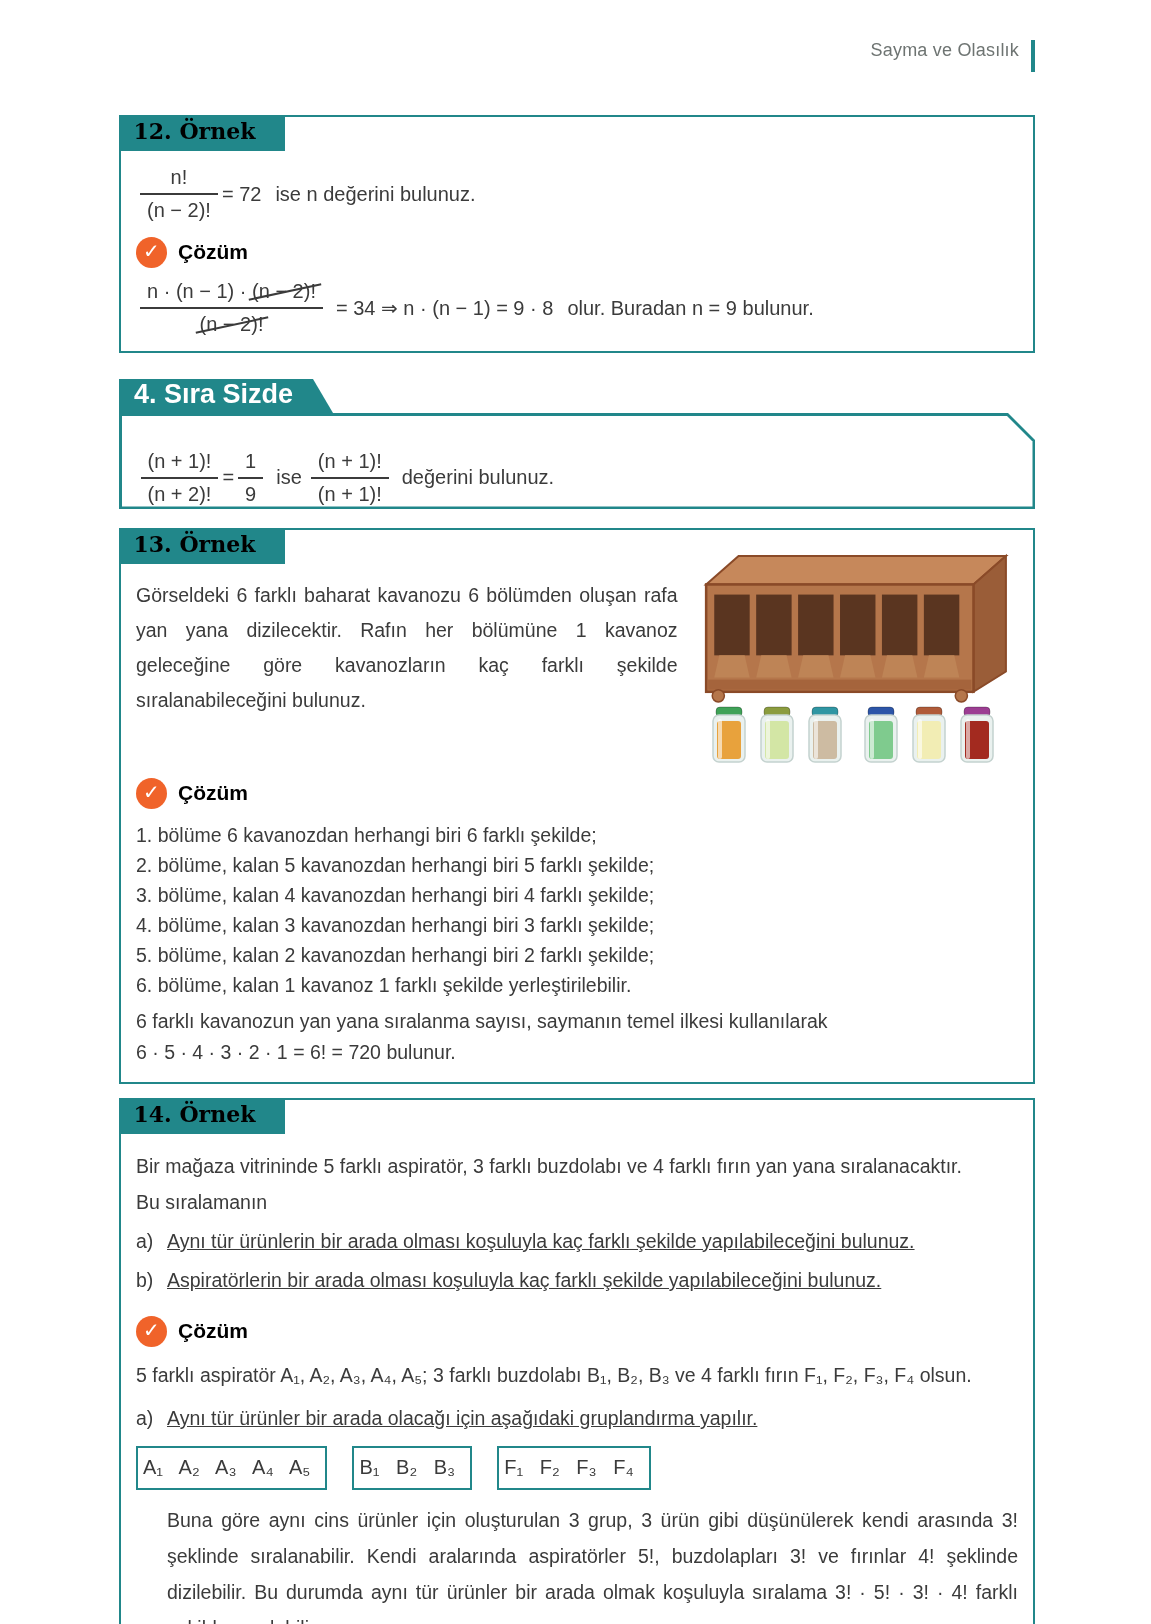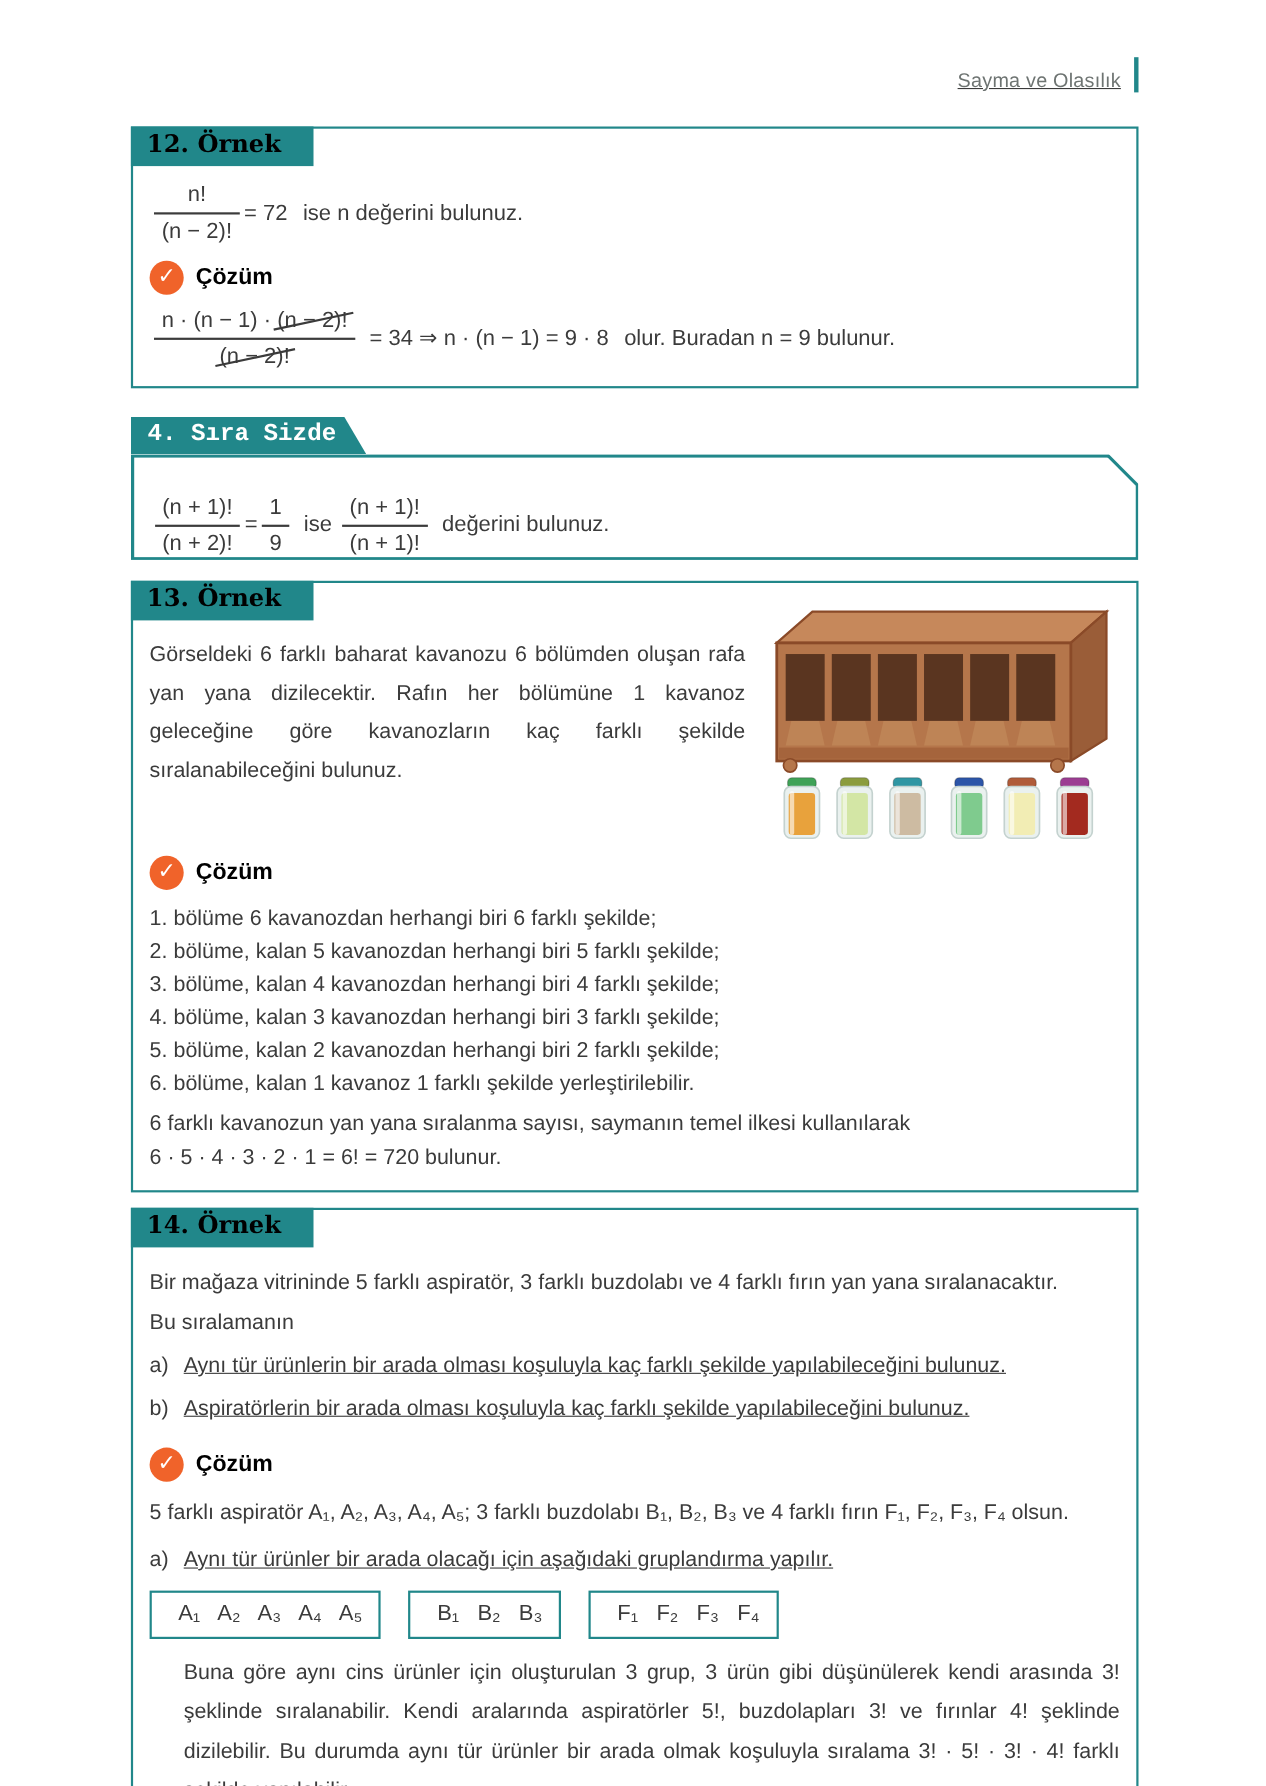--- a/index.html
+++ b/index.html
@@ -6,22 +6,22 @@
   html, body { margin: 0; padding: 0; }
   body {
     width: 1151px; height: 1624px; position: relative; overflow: hidden;
     background: #ffffff;
     font-family: "Liberation Sans", "DejaVu Sans", sans-serif;
     color: var(--text, #3b3b3b);
   }
 
   
   .page-header {
-    position: absolute; top: 52px; left: 119px; width: 916px;
-    display: flex; justify-content: flex-end; align-items: flex-end; gap: 12px; text-decoration: underline;
+    position: absolute; top: 40px; left: 119px; width: 916px;
+    display: flex; justify-content: flex-end; align-items: flex-start; gap: 12px;
   }
   .page-header .htext { font-size: 18px; color: var(--header-gray); letter-spacing: .2px; }
   .vbar { width: 4px; background: var(--teal); }
   .page-header .vbar { height: 32px; }
 
   .content-col { position: absolute; top: 0; left: 119px; width: 916px; }
 
   
   .box {
     position: relative; border: 2.5px solid var(--teal); background: #fff;
@@ -37,22 +37,22 @@
   .box-content { padding: 48px 15px 14px 15px; font-size: 19.5px; line-height: 34px; }
 
   .ex12 { margin-top: 115px; min-height: 198px; }
   .ex13 { margin-top: 19px;  min-height: 455px; }
   .ex14 { margin-top: 14px;  min-height: 565px; }
 
   
   .ss-wrap { margin-top: 26px; }
   .ss-tab {
     width: 214px; height: 34px; background: var(--teal); color: #fff;
-    font-family: Liberation Mono, monospace;
-    font-weight: 700; font-size: 22px;
+    font-family: Liberation Sans, sans-serif;
+    font-weight: 700; font-size: 27px;
     display: flex; align-items: center; padding: 0 0 3px 15px;
     clip-path: polygon(0 0, calc(100% - 20px) 0, 100% 100%, 0 100%);
   }
   .ss-body { position: relative; height: 96px; }
   .ss-bg   { position: absolute; inset: 0; background: var(--teal);
              clip-path: polygon(0 0, calc(100% - 27px) 0, 100% 27px, 100% 100%, 0 100%); }
   .ss-inner{ position: absolute; inset: 2.5px; background: #fff;
              clip-path: polygon(0 0, calc(100% - 26px) 0, 100% 26px, 100% 100%, 0 100%);
              display: flex; align-items: flex-end; padding: 4px 15px 0 15px; }
 
@@ -103,21 +103,21 @@
 
   
   .para { line-height: 36px; }
   .item { display: flex; margin-top: 3px; line-height: 36px; }
   .item .lab { width: 31px; flex: none; }
   .item .itext { flex: 1; text-decoration: underline; }
   .just { text-align: justify; }
   .indent { margin-left: 31px; }
   .setup-line { line-height: 34px; margin-top: 2px; }
   .groups-row { display: flex; gap: 25px; margin: 10px 0 12px 0; }
-  .group-box { border: 2px solid var(--teal); padding: 6px 15px 8px 24px;
+  .group-box { border: 2px solid var(--teal); padding: 6px 15px 8px 5px;
                font-size: 20px; word-spacing: 11px; line-height: 1.3; }
 </style>
 </head>
 <body>
 
 <div class="page-header">
   <span class="htext">Sayma ve Olasılık</span>
   <span class="vbar"></span>
 </div>
 

